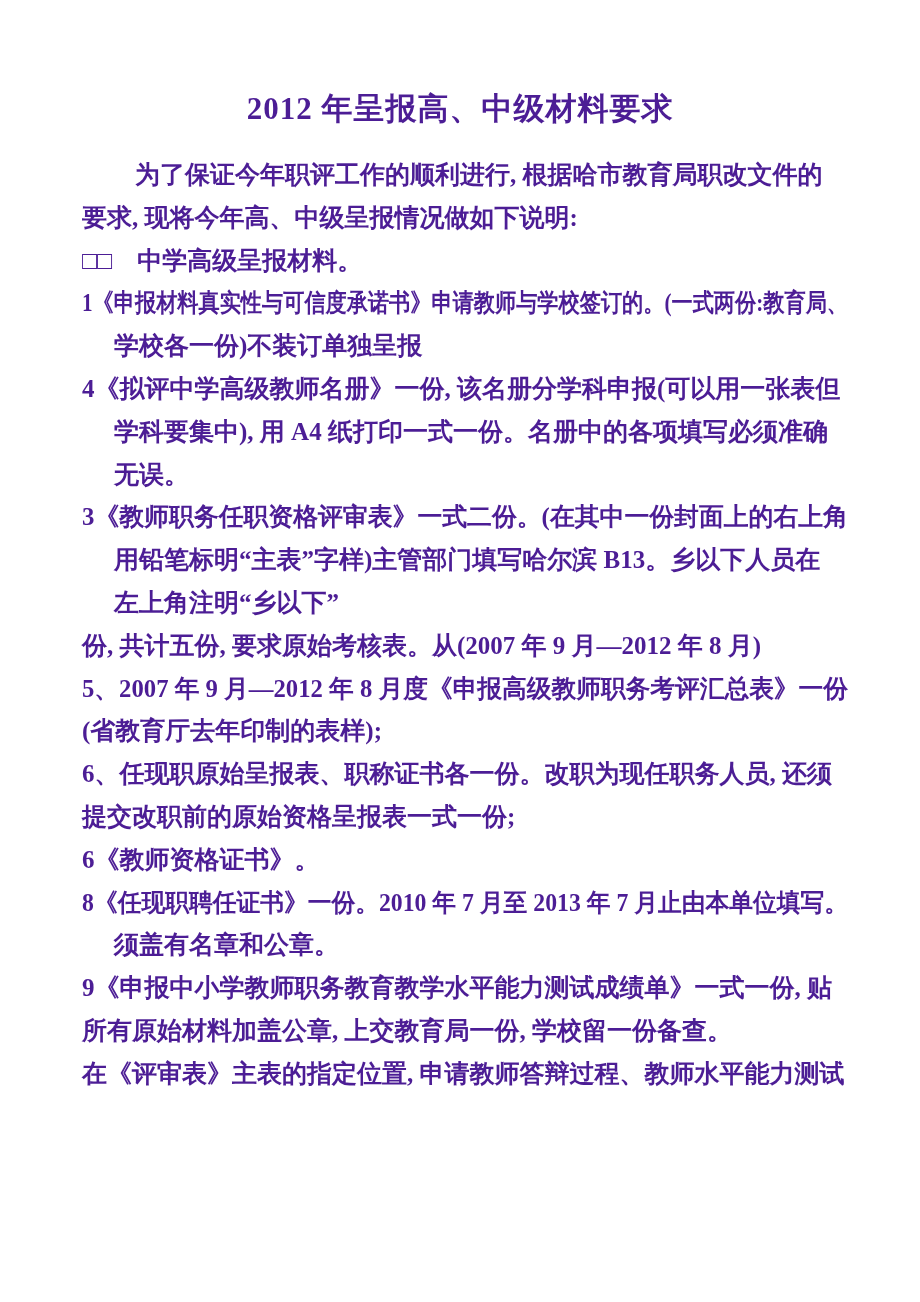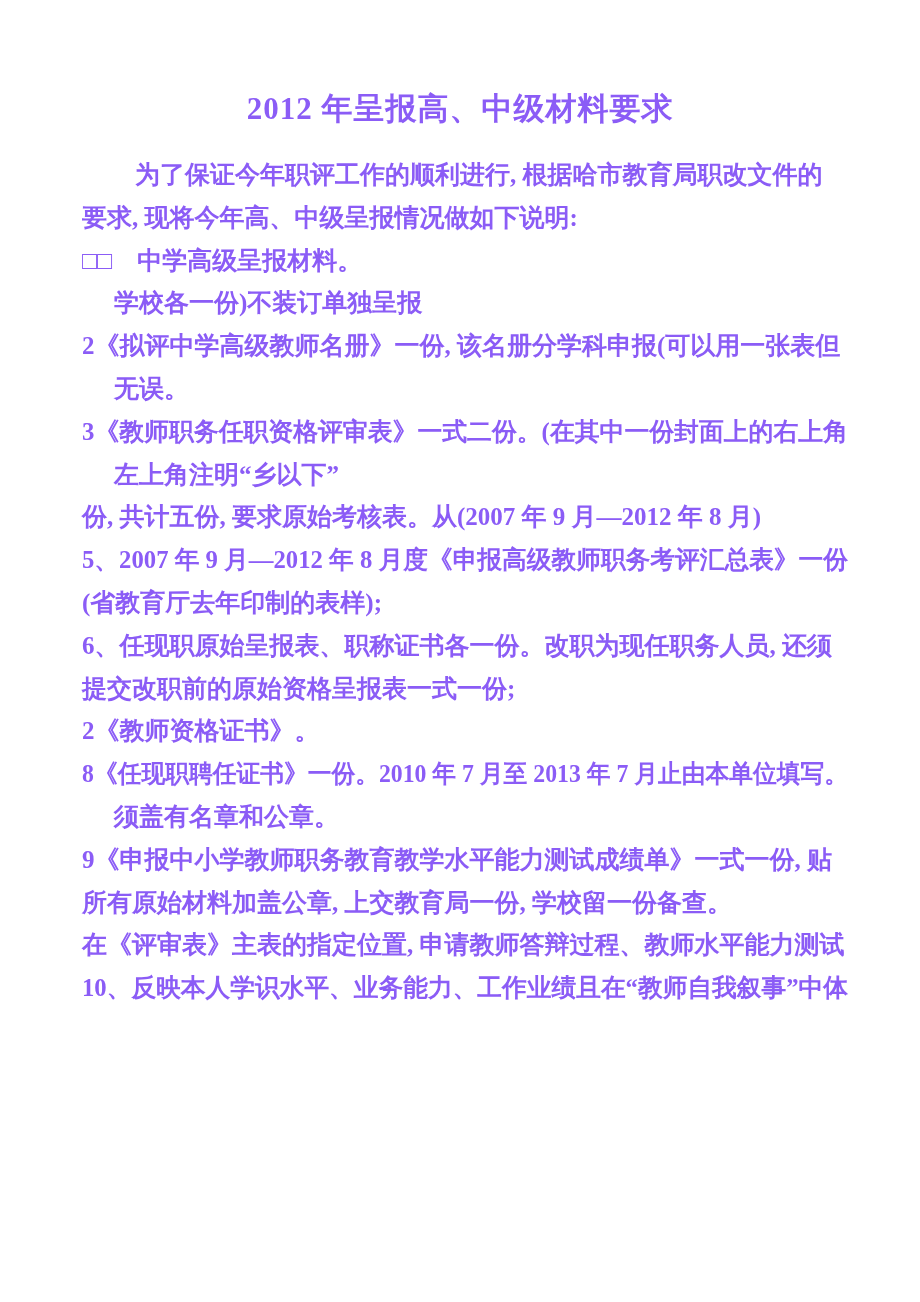--- a/index.html
+++ b/index.html
@@ -7,21 +7,21 @@
     padding: 0;
     background: #ffffff;
   }
   .page {
     position: relative;
     width: 920px;
     height: 1302px;
     background: #ffffff;
     overflow: hidden;
     font-family: "Liberation Serif", serif;
-    color: #8b5cf6;
+    color: #4c1d95;
     font-weight: bold;
   }
   .doc-title {
     margin-top: 86px;
     font-size: 31px;
     line-height: 46px;
     text-align: center;
     letter-spacing: 1px;
   }
   .doc-body {
@@ -45,31 +45,33 @@
 </style>
 </head>
 <body>
 
 <div class="page">
   <div class="doc-title">2012 年呈报高、中级材料要求</div>
   <div class="doc-body">
       <div class="line indent-para"><span>为了保证今年职评工作的顺利进行, 根据哈市教育局职改文件的</span></div>
       <div class="line"><span>要求, 现将今年高、中级呈报情况做如下说明:</span></div>
       <div class="line"><span>□□　中学高级呈报材料。</span></div>
+      <div class="line"><span style="transform: scaleX(0.847199);">1《申报材料真实性与可信度承诺书》申请教师与学校签订的。(一式两份:教育局、</span></div>
       <div class="line indent-hang"><span>学校各一份)不装订单独呈报</span></div>
-      <div class="line"><span>2《拟评中学高级教师名册》一份, 该名册分学科申报(可以用一张表但</span></div>
+      <div class="line"><span>4《拟评中学高级教师名册》一份, 该名册分学科申报(可以用一张表但</span></div>
+      <div class="line indent-hang"><span>学科要集中), 用 A4 纸打印一式一份。名册中的各项填写必须准确</span></div>
       <div class="line indent-hang"><span>无误。</span></div>
       <div class="line"><span style="transform: scaleX(0.993736);">3《教师职务任职资格评审表》一式二份。(在其中一份封面上的右上角</span></div>
+      <div class="line indent-hang"><span>用铅笔标明“主表”字样)主管部门填写哈尔滨 B13。乡以下人员在</span></div>
       <div class="line indent-hang"><span>左上角注明“乡以下”</span></div>
       <div class="line"><span>份, 共计五份, 要求原始考核表。从(2007 年 9 月—2012 年 8 月)</span></div>
       <div class="line"><span style="transform: scaleX(0.988387);">5、2007 年 9 月—2012 年 8 月度《申报高级教师职务考评汇总表》一份</span></div>
       <div class="line"><span>(省教育厅去年印制的表样);</span></div>
       <div class="line"><span>6、任现职原始呈报表、职称证书各一份。改职为现任职务人员, 还须</span></div>
       <div class="line"><span>提交改职前的原始资格呈报表一式一份;</span></div>
-      <div class="line"><span>2《教师资格证书》。</span></div>
+      <div class="line"><span>6《教师资格证书》。</span></div>
       <div class="line"><span style="transform: scaleX(0.950078);">8《任现职聘任证书》一份。2010 年 7 月至 2013 年 7 月止由本单位填写。</span></div>
       <div class="line indent-hang"><span>须盖有名章和公章。</span></div>
       <div class="line"><span>9《申报中小学教师职务教育教学水平能力测试成绩单》一式一份, 贴</span></div>
       <div class="line"><span>所有原始材料加盖公章, 上交教育局一份, 学校留一份备查。</span></div>
       <div class="line"><span>在《评审表》主表的指定位置, 申请教师答辩过程、教师水平能力测试</span></div>
-      <div class="line"><span style="transform: scaleX(0.988387);">10、反映本人学识水平、业务能力、工作业绩且在“教师自我叙事”中体</span></div>
     </div>
 </div>
 
 </body></html>

